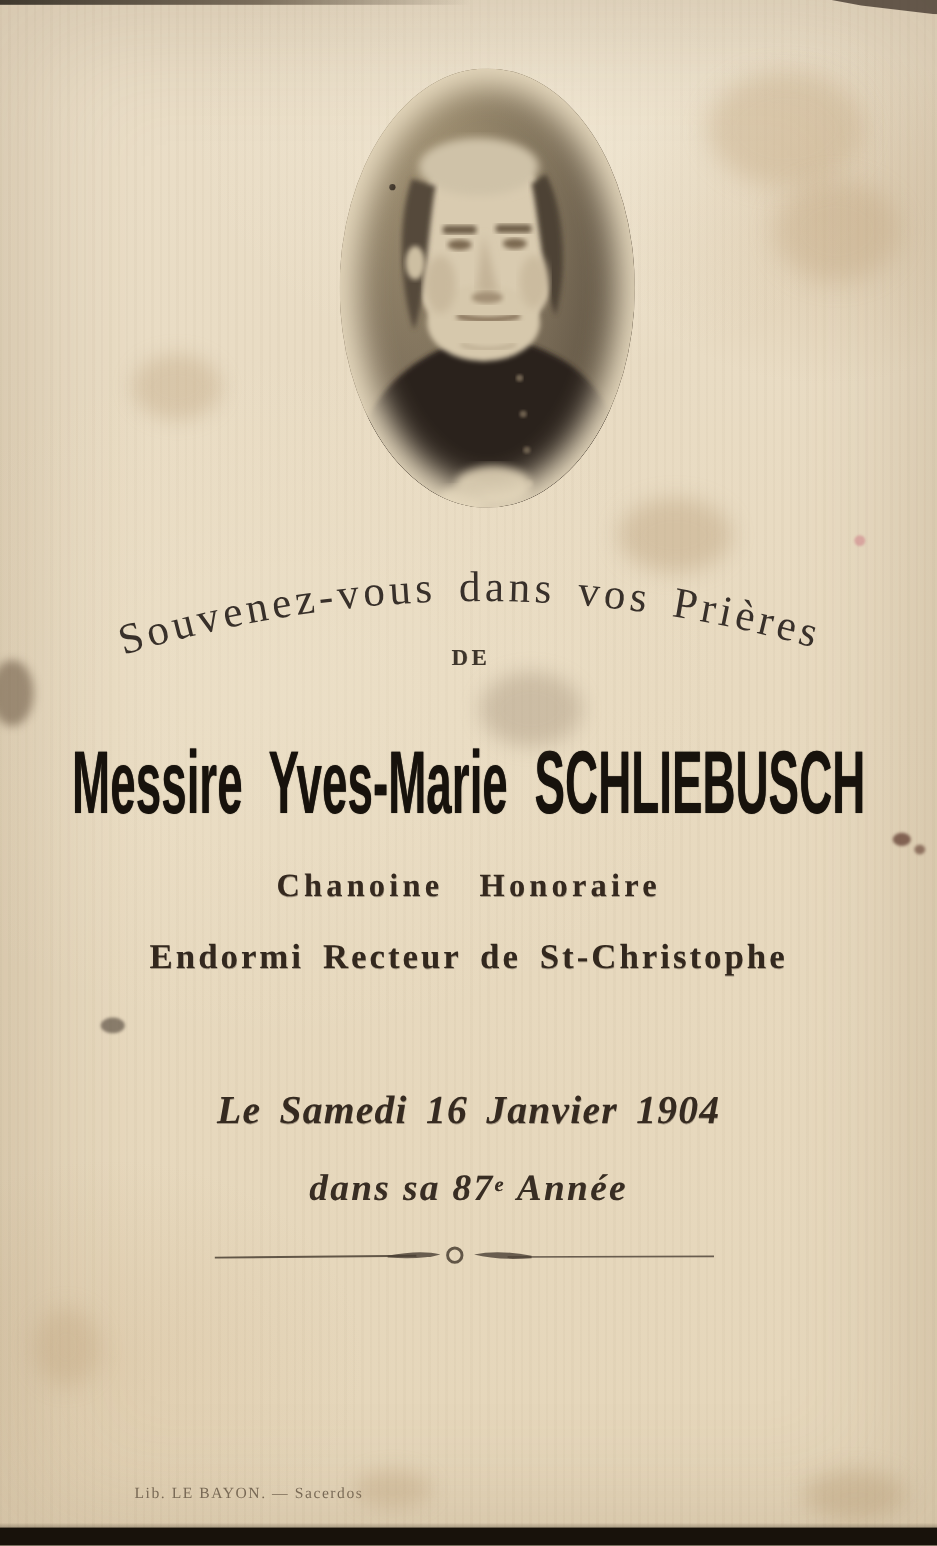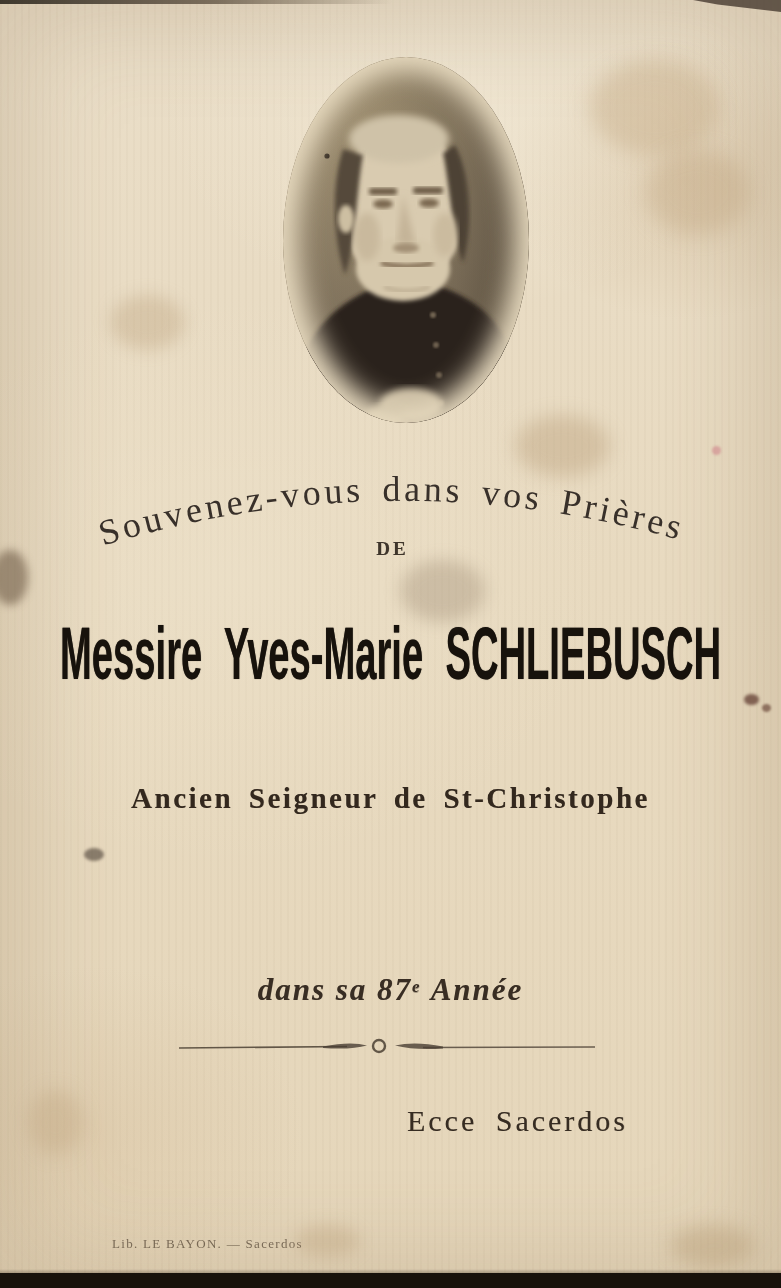--- a/index.html
+++ b/index.html
@@ -129,35 +129,36 @@
       <textPath href="#arcPath" startOffset="50%" text-anchor="middle">Souvenez-vous dans vos Prières</textPath>
     </text>
   </svg>
 
   <div class="line de">DE</div>
 
   <div class="name-wrap">
     <span class="name-inner">Messire Yves-Marie SCHLIEBUSCH</span>
   </div>
 
-  <div class="line title2">Ancien Seigneur de St-Christophe</div>
+  <div class="line title1">Chanoine Honoraire</div>
+  <div class="line title2">Endormi Recteur de St-Christophe</div>
 
+  <div class="line obit2">Le Samedi 16 Janvier 1904</div>
   <div class="line age">
     <span>dans sa 87</span><span class="sup">e</span><span class="suffix">Année</span>
   </div>
 
   <svg class="divider-svg" width="424" height="26" viewBox="0 0 424 26">
     <path d="M 4,14 L 172,12.5" stroke="#4a3f33" stroke-width="1.6" fill="none" opacity=".85"></path>
     <path d="M 148,12.5 Q 176,7 192,11.5 Q 176,16 148,14 Z" fill="#4a3f33" opacity=".8"></path>
     <circle cx="204" cy="12" r="6" stroke="#4a3f33" stroke-width="2.4" fill="none" opacity=".85"></circle>
     <path d="M 268,12.5 Q 240,7 220,11.5 Q 240,16.5 268,14.5 Z" fill="#4a3f33" opacity=".8"></path>
     <path d="M 248,13.5 L 420,13" stroke="#4a3f33" stroke-width="1.4" fill="none" opacity=".8"></path>
   </svg>
 
-  <div class="line motto1">Ecce Sacerdos</div>
 
   <div class="imprint">Lib. LE BAYON. — Sacerdos</div>
 
   <div class="stain" style="left:110px;top:295px;width:75px;height:55px;background:rgba(180,150,110,.30);filter:blur(8px);"></div>
   <div class="stain" style="left:590px;top:60px;width:130px;height:95px;background:rgba(190,160,120,.35);filter:blur(10px);"></div>
   <div class="stain" style="left:645px;top:150px;width:105px;height:85px;background:rgba(185,155,115,.30);filter:blur(10px);"></div>
   <div class="stain" style="left:-8px;top:550px;width:36px;height:55px;background:rgba(90,70,50,.5);filter:blur(4px);"></div>
   <div class="stain" style="left:84px;top:848px;width:20px;height:13px;background:rgba(60,50,40,.55);filter:blur(1.5px);"></div>
   <div class="stain" style="left:515px;top:415px;width:95px;height:62px;background:rgba(170,140,100,.32);filter:blur(9px);"></div>
   <div class="stain" style="left:400px;top:560px;width:85px;height:62px;background:rgba(140,120,95,.30);filter:blur(8px);"></div>

